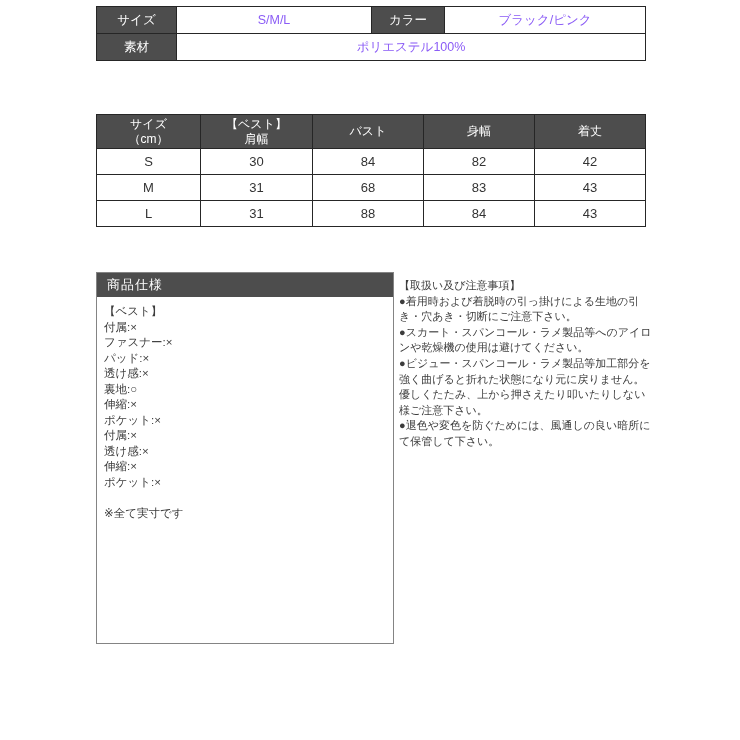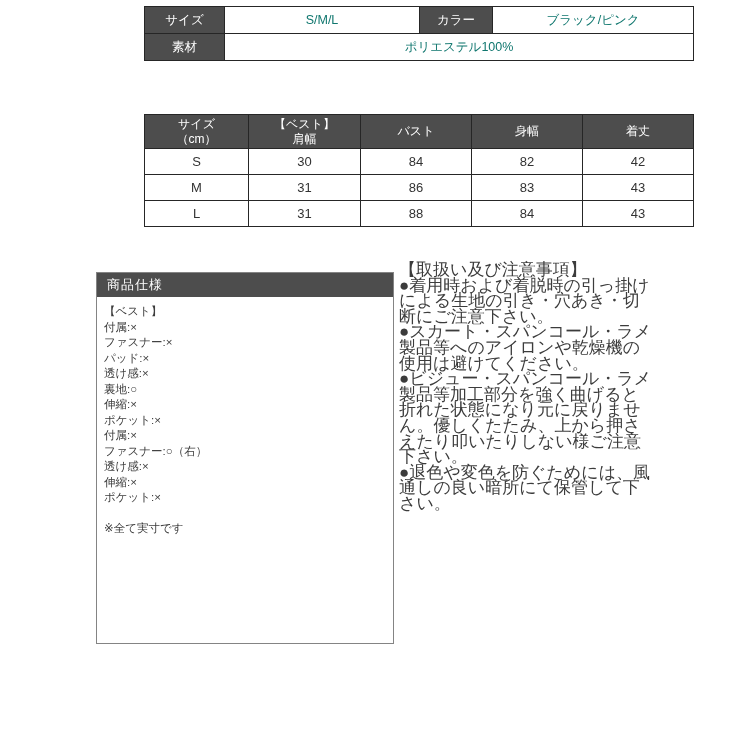--- a/index.html
+++ b/index.html
@@ -7,31 +7,31 @@
   body {
     width: 740px; height: 740px;
     background: #ffffff;
     font-family: "Liberation Sans", "DejaVu Sans", sans-serif;
     color: var(--text, #3a3a3a);
     position: relative;
     overflow: hidden;
   }
 
   
-  table { border-collapse: collapse; table-layout: fixed; margin-left: 48px; }
+  table { border-collapse: collapse; table-layout: fixed; }
   .info-table {
     position: absolute; left: 96px; top: 6px; width: 549px;
   }
   .info-table td {
     border: 1px solid var(--table-border, #262626);
     height: 27px;
     font-size: 12.5px;
     text-align: center;
     vertical-align: middle;
-    color: #0f766e;
+    color: #8b5cf6;
     overflow: hidden;
     white-space: nowrap;
   }
   td.dark-head {
     background: var(--header-bg, #4d4d4d);
     color: var(--header-text, #ffffff);
   }
 
   
   .size-table {
@@ -77,23 +77,23 @@
   .spec-content {
     padding: 7px 8px 0 7px;
     font-size: 11.5px;
     line-height: 15.5px;
     color: #3c3c3c;
   }
   .spec-line { min-height: 15.5px; white-space: nowrap; overflow: hidden; }
 
   
   .notes {
-    position: absolute; left: 399px; top: 262px;
+    position: absolute; left: 399px; top: 278px;
     width: 256px;
-    font-size: 17px;
+    font-size: 11px;
     line-height: 15.6px;
     color: #3c3c3c;
   }
   .notes p { margin: 0; word-break: break-all; }
 </style>
 </head>
 <body>
 
 <table class="info-table">
   <colgroup>
@@ -152,21 +152,21 @@
     <tr>
       <td>S</td>
       <td>30</td>
       <td>84</td>
       <td>82</td>
       <td>42</td>
     </tr>
     <tr>
       <td>M</td>
       <td>31</td>
-      <td>86</td>
+      <td>68</td>
       <td>83</td>
       <td>43</td>
     </tr>
     <tr>
       <td>L</td>
       <td>31</td>
       <td>88</td>
       <td>84</td>
       <td>43</td>
     </tr>
@@ -178,21 +178,20 @@
   <div class="spec-content">
     <div class="spec-line">【ベスト】</div>
     <div class="spec-line">付属:×</div>
     <div class="spec-line">ファスナー:×</div>
     <div class="spec-line">パッド:×</div>
     <div class="spec-line">透け感:×</div>
     <div class="spec-line">裏地:○</div>
     <div class="spec-line">伸縮:×</div>
     <div class="spec-line">ポケット:×</div>
     <div class="spec-line">付属:×</div>
-    <div class="spec-line">ファスナー:○（右）</div>
     <div class="spec-line">透け感:×</div>
     <div class="spec-line">伸縮:×</div>
     <div class="spec-line">ポケット:×</div>
     <div class="spec-line"></div>
     <div class="spec-line">※全て実寸です</div>
   </div>
 </div>
 
 <div class="notes">
   <p>【取扱い及び注意事項】</p>

